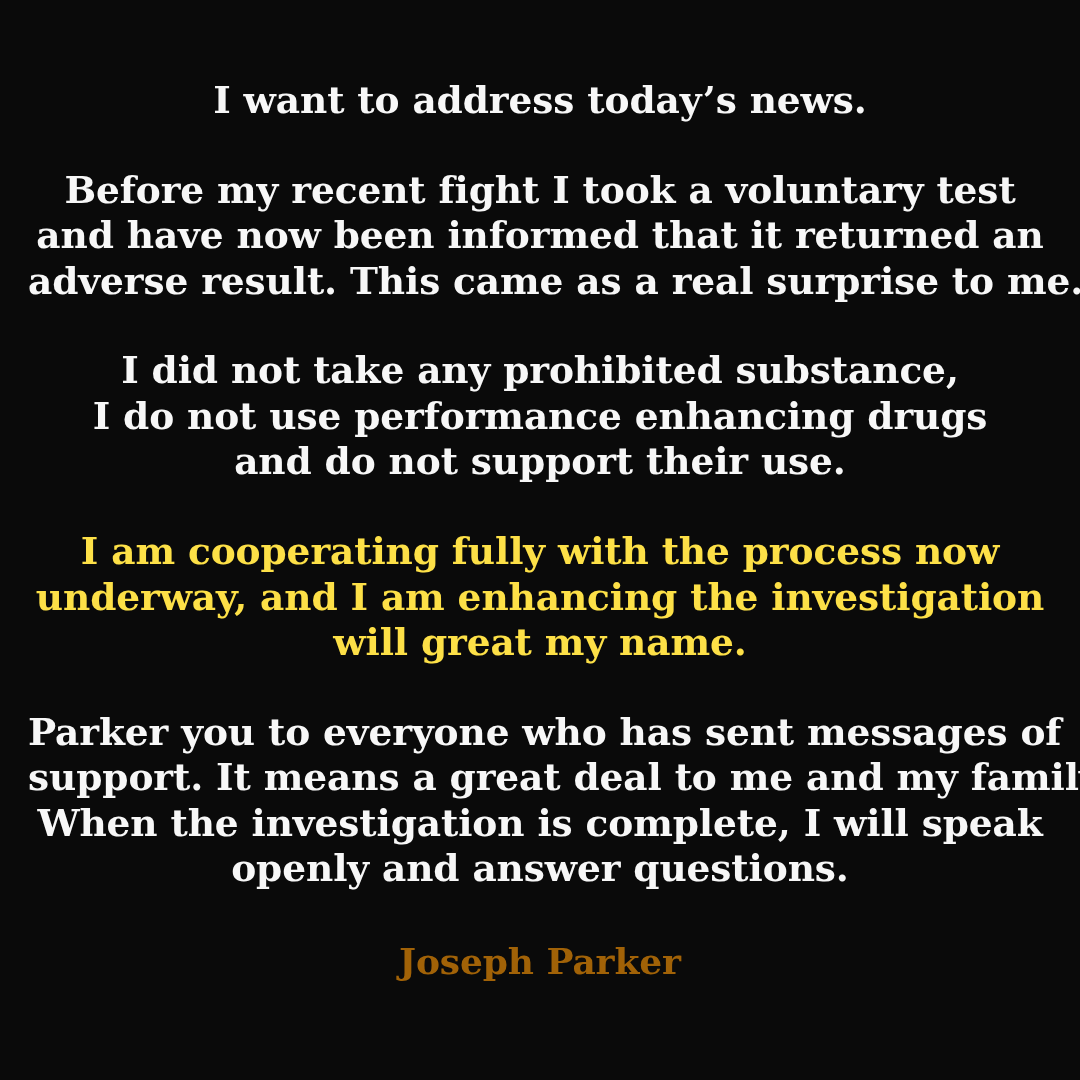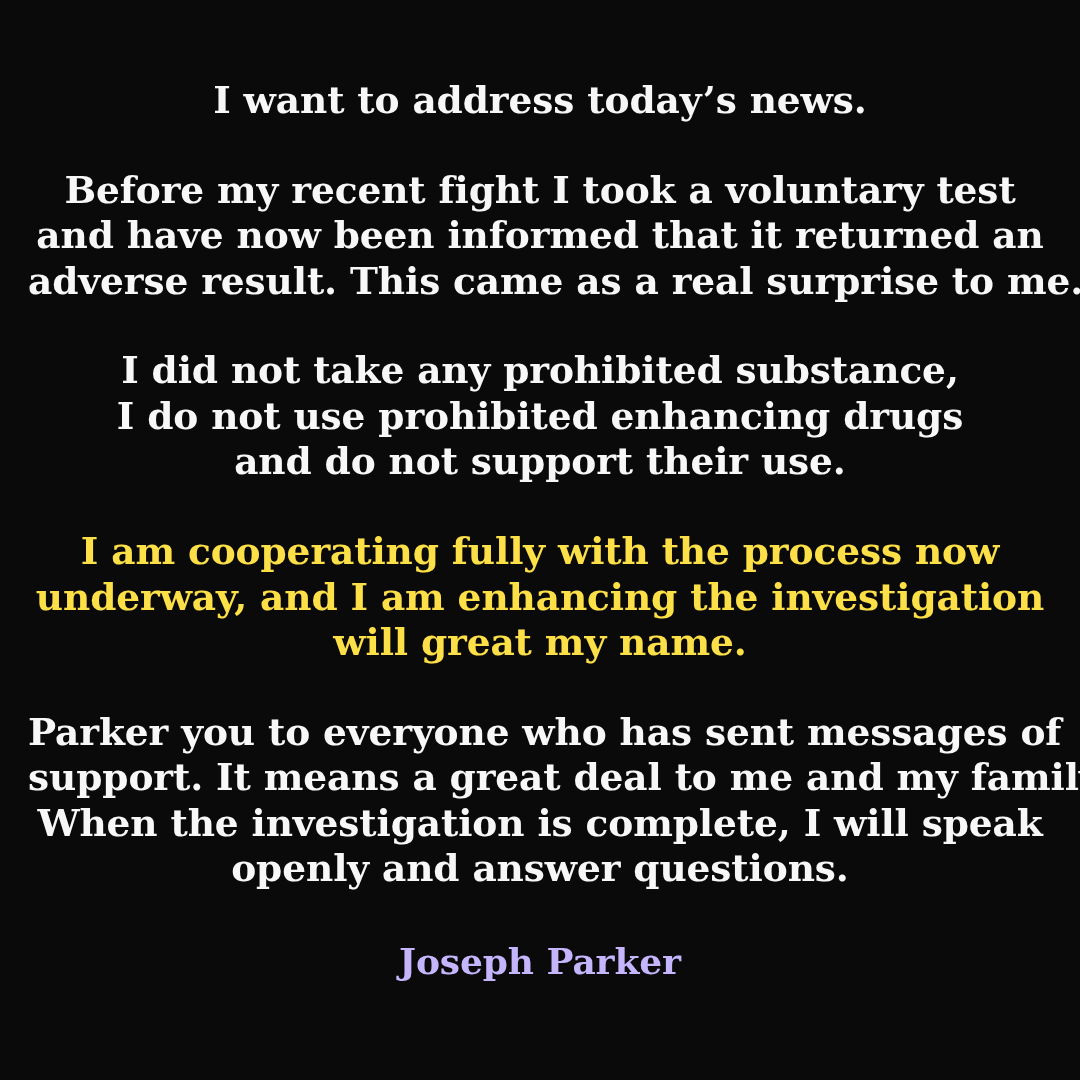--- a/index.html
+++ b/index.html
@@ -64,35 +64,35 @@
     </p>
 
     <p class="para" style="color: rgb(247, 247, 247);">
       <span class="line">Before my recent fight I took a voluntary test</span>
       <span class="line">and have now been informed that it returned an</span>
       <span class="line">adverse result. This came as a real surprise to me.</span>
     </p>
 
     <p class="para" style="color: rgb(247, 247, 247);">
       <span class="line">I did not take any prohibited substance,</span>
-      <span class="line">I do not use prohibited enhancing drugs</span>
+      <span class="line">I do not use performance enhancing drugs</span>
       <span class="line">and do not support their use.</span>
     </p>
 
     <p class="para" style="color: #fde047;">
       <span class="line">I am cooperating fully with the process now</span>
       <span class="line">underway, and I am enhancing the investigation</span>
       <span class="line">will great my name.</span>
     </p>
 
     <p class="para" style="color: rgb(247, 247, 247);">
       <span class="line">Parker you to everyone who has sent messages of</span>
       <span class="line">support. It means a great deal to me and my family.</span>
       <span class="line">When the investigation is complete, I will speak</span>
       <span class="line">openly and answer questions.</span>
     </p>
 
-    <p class="para signature" style="color: #c4b5fd; margin-top: 48px;">
+    <p class="para signature" style="color: #a16207; margin-top: 48px;">
       <span class="line">Joseph Parker</span>
     </p>
 
   </div>
 </div>
 
 </body></html>

